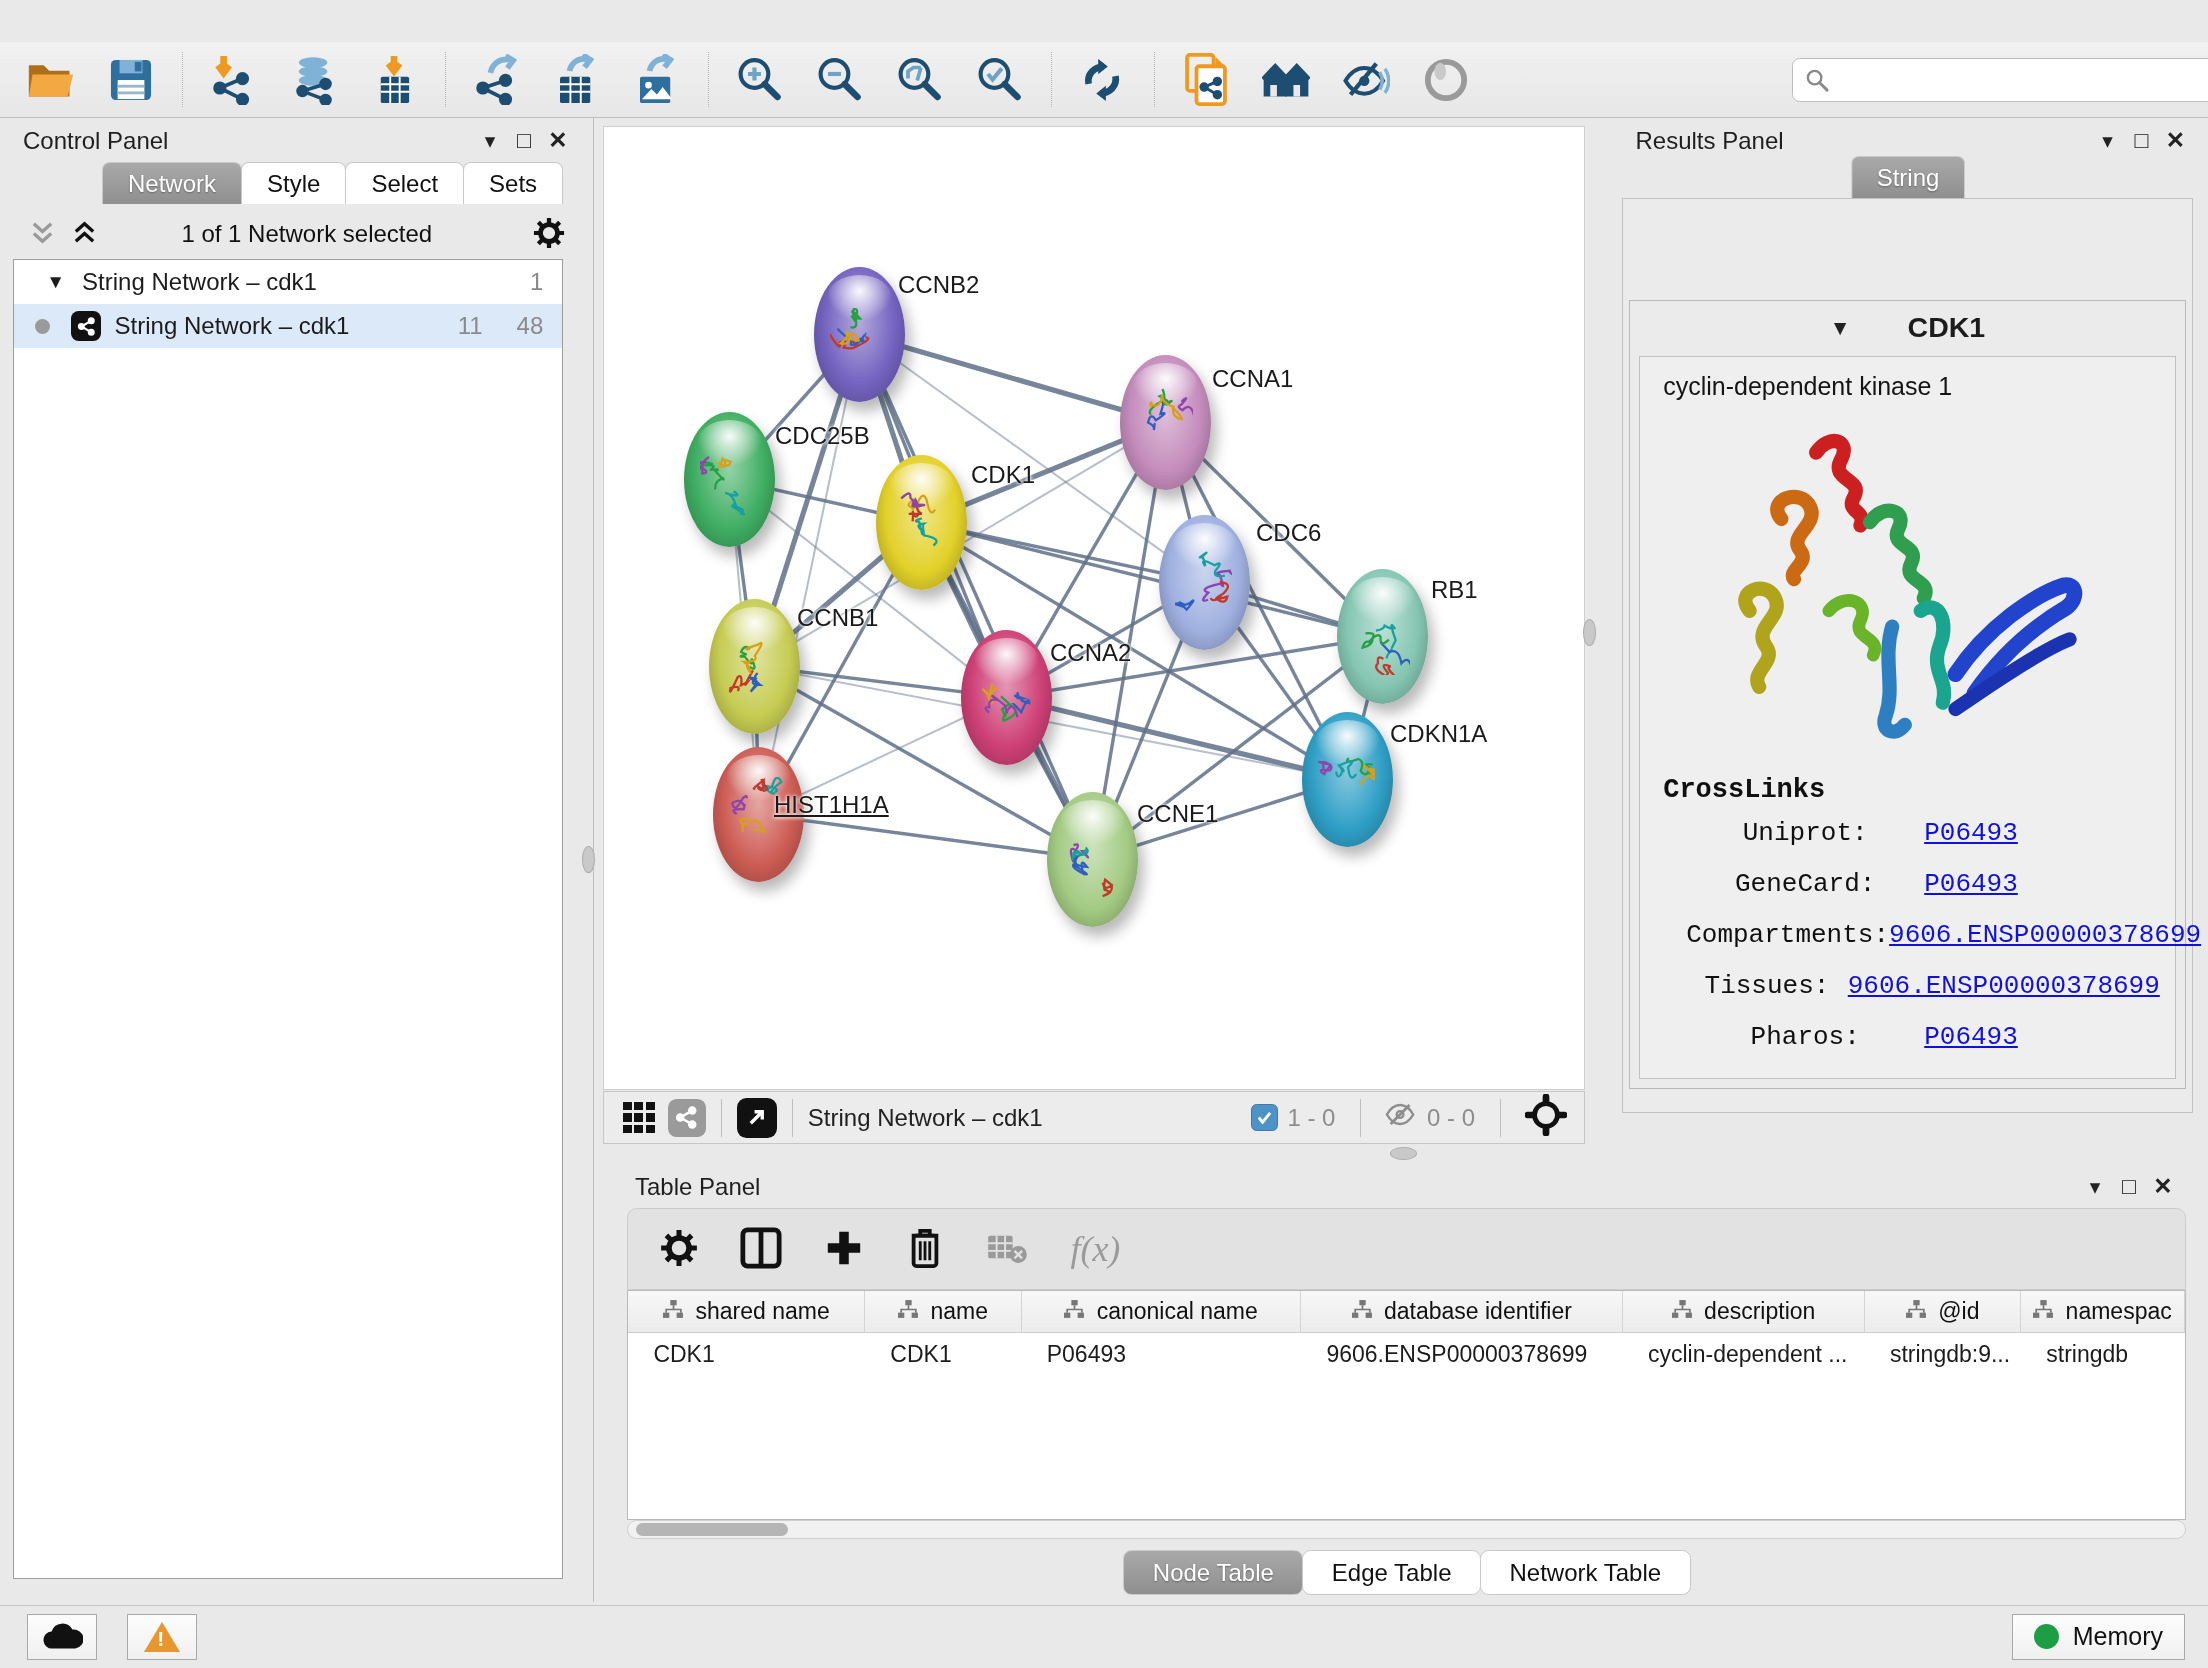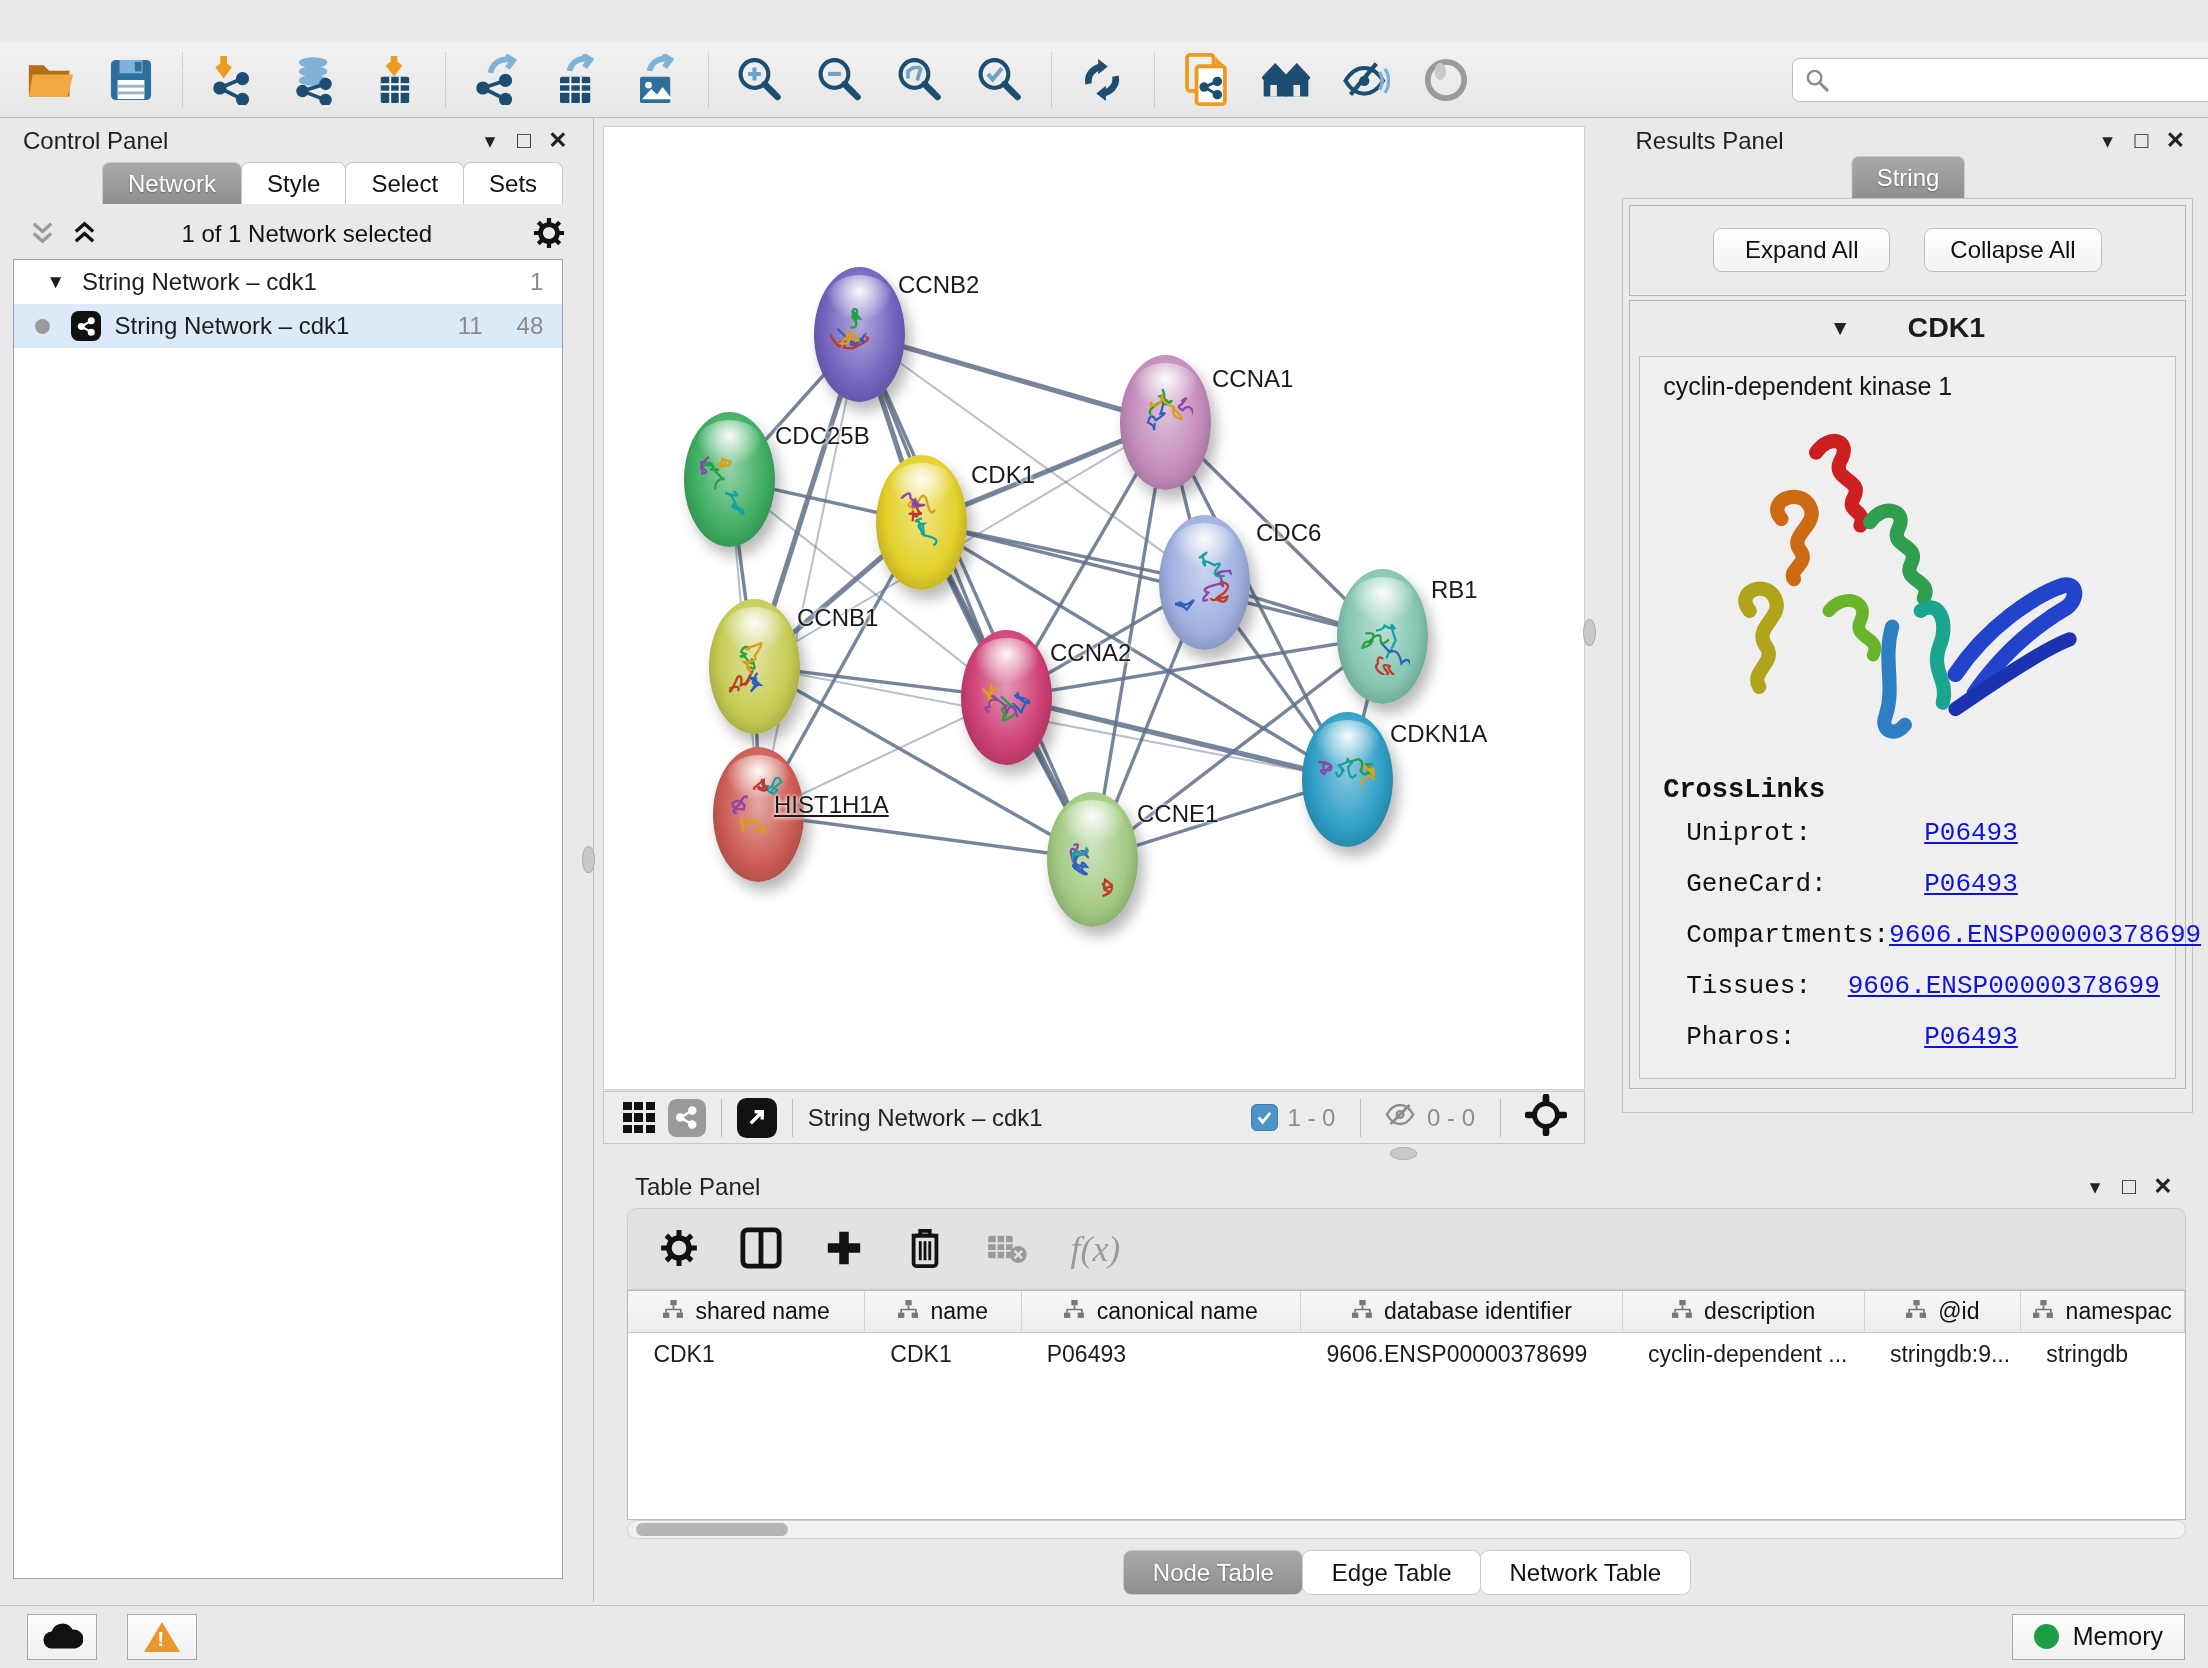--- a/index.html
+++ b/index.html
@@ -104,21 +104,21 @@
     border:1px solid #b8b8b8; background:#ebebeb; }
   .rp-cdk-head{ height:53px; display:flex; align-items:center; justify-content:center; gap:57px; }
   .rp-cdk-head .name{ font-size:28.5px; font-weight:bold; }
   .rp-content{ position:absolute; left:9.5px; right:9.5px; top:55px; bottom:9.5px;
     border:1px solid #c0c0c0; background:#efefef; }
   .rp-desc{ font-size:25px; padding:15px 0 0 23px; color:#151515;}
   .structure{ position:absolute; left:50%; transform:translateX(-50%); top:67px; }
   .xl{ position:absolute; left:23px; top:418px; right:15px;
     font-family:Liberation Mono, monospace; font-size:26px; color:#101010;}
   .xl .hd{ font-weight:bold; font-size:27px; margin-bottom:13.3px;}
-  .xl-row{ display:flex; margin:0 0 21px 23px; }
+  .xl-row{ display:flex; margin:0 0 21px 23px;text-align:center; }
   .xl-row .lab{ width:238px; }
   .xl-row a{ color:#1111dd; text-decoration:underline; }
   
   .table-panel{ position:absolute; left:616px; top:1166px; width:1581px; height:415px; background:#e9e9e9;}
   .tp-toolbar{ position:absolute; left:11.4px; top:42px; right:11.4px; height:82px;
     background:#e2e2e2; border:1px solid #cdcdcd; border-radius:9.5px 9.5px 0 0;
     display:flex; align-items:center; gap:42px; padding-left:32px;}
   .fx{ font-family:"Liberation Serif", serif; font-style:italic; font-size:36px; color:#9a9a9a;}
   .tp-table{ position:absolute; left:11.4px; top:124px; right:11.4px; height:230px; background:#fff;
     border:1px solid #b9b9b9; overflow:hidden;}
@@ -620,24 +620,20 @@
   <div class="panel-head-row" style="left:28.5px; top:3.8px; width:557px;">
     <span class="panel-title">Results Panel</span>
     <span style="margin-left:auto;" class="win-ctl tri">▾</span>
     <span class="win-ctl">□</span>
     <span class="win-ctl" style="font-weight:bold;">✕</span>
   </div>
   <div class="rp-tab tabbar">
     <span class="tab active">String</span>
   </div>
   <div class="rp-outer">
-    <div class="rp-btnbox">
-      <span class="rp-btn">Expand All</span>
-      <span class="rp-btn">Collapse All</span>
-    </div>
     <div class="rp-cdk-box">
       <div class="rp-cdk-head">
         <span class="tri">▼</span>
         <span class="name">CDK1</span>
       </div>
       <div class="rp-content">
         <div class="rp-desc">cyclin-dependent kinase 1</div>
         <div class="structure">
           <svg width="380" height="342" viewBox="0 0 240 216" fill="none" stroke-linecap="round">
             <path d="M62,18 C70,6 84,10 78,22 C70,36 92,34 86,46 C80,56 94,54 90,64" stroke="#cc1f1f" stroke-width="9"></path>

